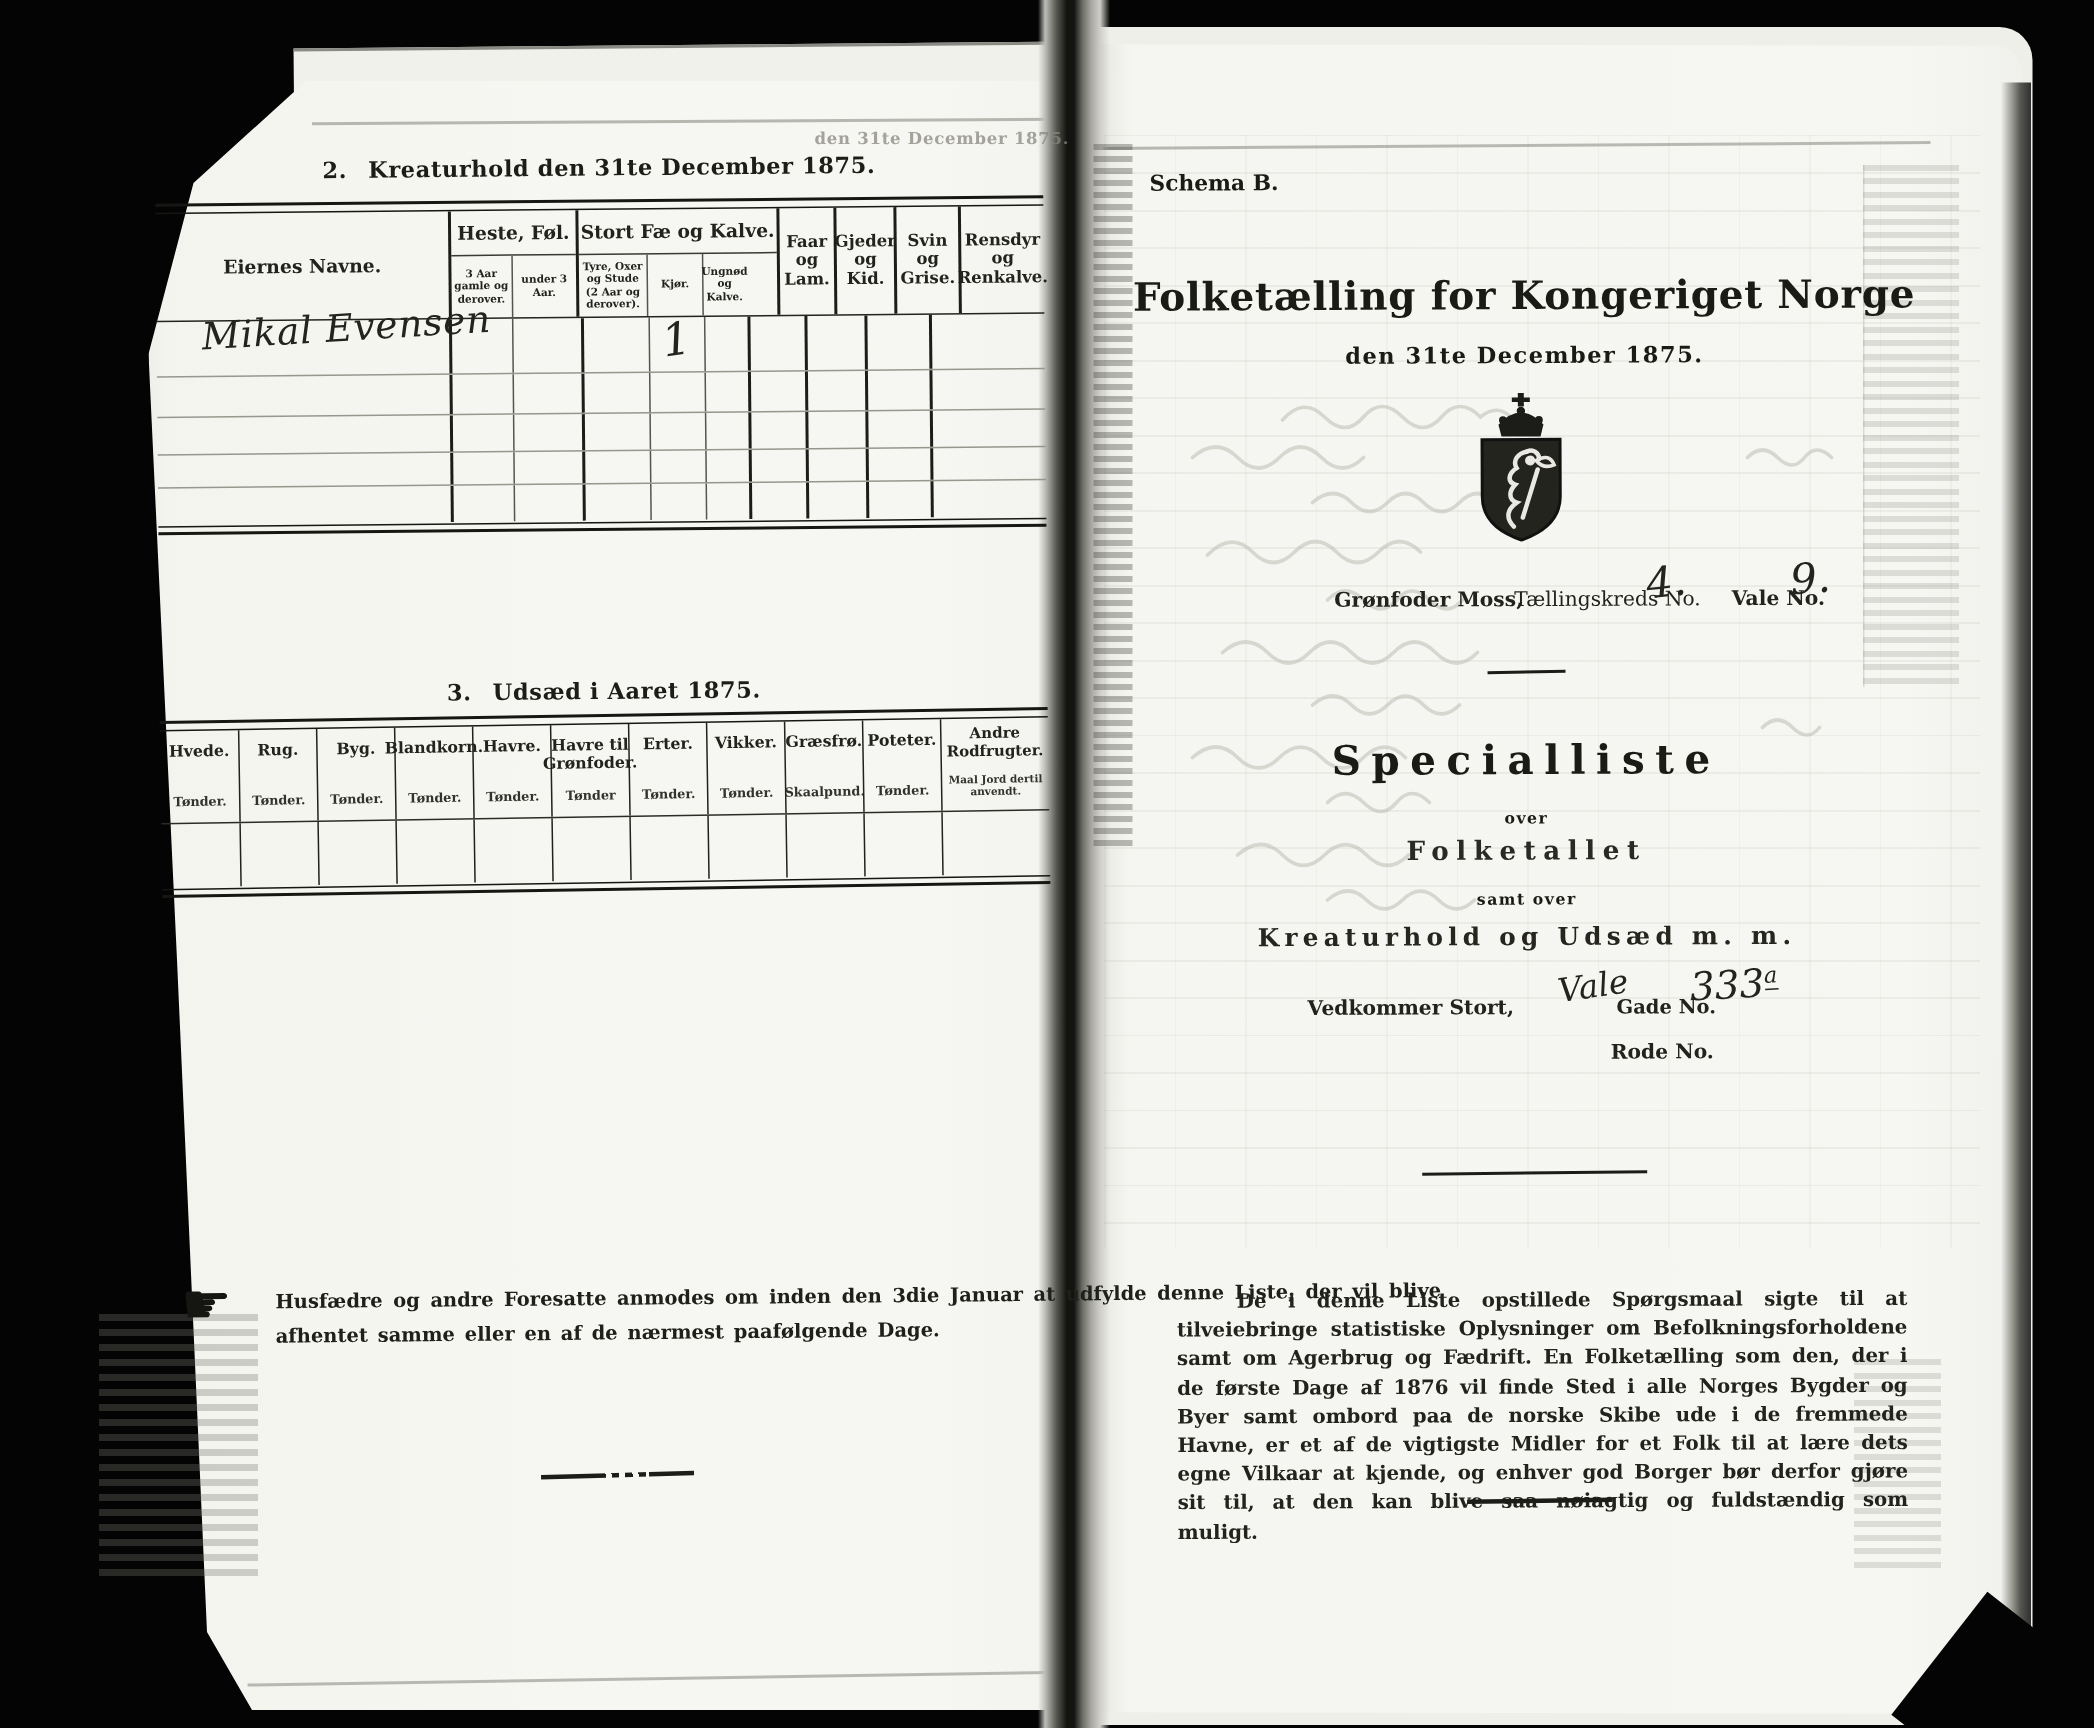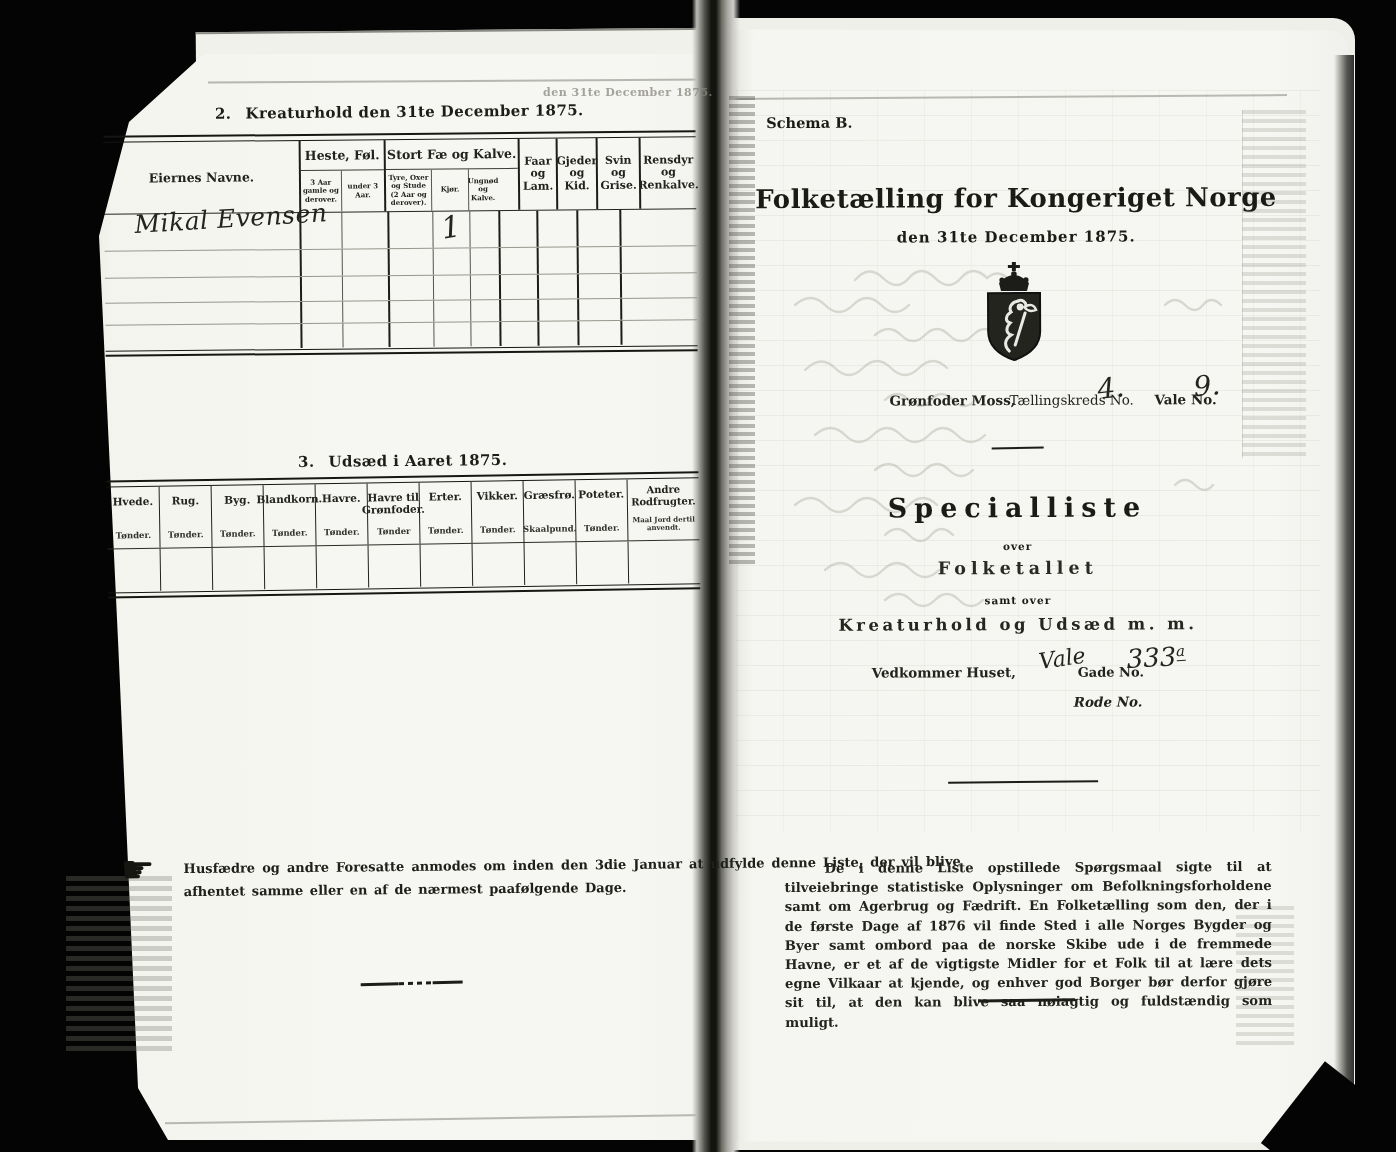--- a/index.html
+++ b/index.html
@@ -124,21 +124,21 @@
   .sp-main{top:492px;font-size:27px;font-weight:bold;letter-spacing:7px;}
   .sp-over{top:540px;font-size:10.5px;font-weight:bold;letter-spacing:1px;}
   .sp-folk{top:558px;font-size:17.5px;font-weight:bold;letter-spacing:5px;color:#2a2a24;}
   .sp-samt{top:594px;font-size:10.5px;font-weight:bold;letter-spacing:1px;}
   .sp-kreat{top:615px;font-size:16.5px;font-weight:bold;letter-spacing:3.5px;color:#26261f;}
   .house-label{left:871px;top:664px;font-size:13.5px;font-weight:bold;}
   .house-street{left:1038px;top:646px;font-size:22px;transform:rotate(-8deg);}
   .house-gade{left:1077px;top:665px;font-size:13px;font-weight:bold;}
   .house-number{left:1126px;top:643px;font-size:26px;transform:rotate(-3deg);}
   .house-number .sup{font-size:15px;vertical-align:9px;border-bottom:1.5px solid #24241f;}
-  .rode-label{left:1073px;top:694px;font-size:13.5px;font-weight:bold;font-style:italic;}
+  .rode-label{left:1073px;top:694px;font-size:13.5px;font-weight:bold;}
   .info-par{left:783px;top:858px;width:487px;font-size:13.2px;font-weight:bold;line-height:19.2px;
       text-align:justify;text-indent:40px;color:#23231d;word-spacing:1.5px;}
 
   
   .coat{left:976px;top:261px;}
 </style>
 </head>
 <body>
 
 <div id="canvas">
@@ -387,21 +387,21 @@
     <div class="abs loc-lval hw">9.</div>
 
     <div class="abs rule rule1"></div>
 
     <div class="abs rp-center sp-main">Specialliste</div>
     <div class="abs rp-center sp-over">over</div>
     <div class="abs rp-center sp-folk">Folketallet</div>
     <div class="abs rp-center sp-samt">samt over</div>
     <div class="abs rp-center sp-kreat">Kreaturhold og Udsæd m. m.</div>
 
-    <div class="abs house-label">Vedkommer Huset,</div>
+    <div class="abs house-label">Vedkommer Stort,</div>
     <div class="abs house-street hw">Vale</div>
     <div class="abs house-gade">Gade No.</div>
     <div class="abs house-number hw"><span>333</span><span class="sup">a</span></div>
     <div class="abs rode-label">Rode No.</div>
 
     <div class="abs rule rule2"></div>
 
     <div class="abs info-par">De i denne Liste opstillede Spørgsmaal sigte til at tilveiebringe statistiske Oplysninger om Befolkningsforholdene samt om Agerbrug og Fædrift.   En Folketælling som den, der i de første Dage af 1876 vil finde Sted i alle Norges Bygder og Byer samt ombord paa de norske Skibe ude i de fremmede Havne, er et af de vigtigste Midler for et Folk til at lære dets egne Vilkaar at kjende, og enhver god Borger bør derfor gjøre sit til, at den kan blive saa nøiagtig og fuldstændig som muligt.</div>
 
     <div class="abs rule rule3"></div>

